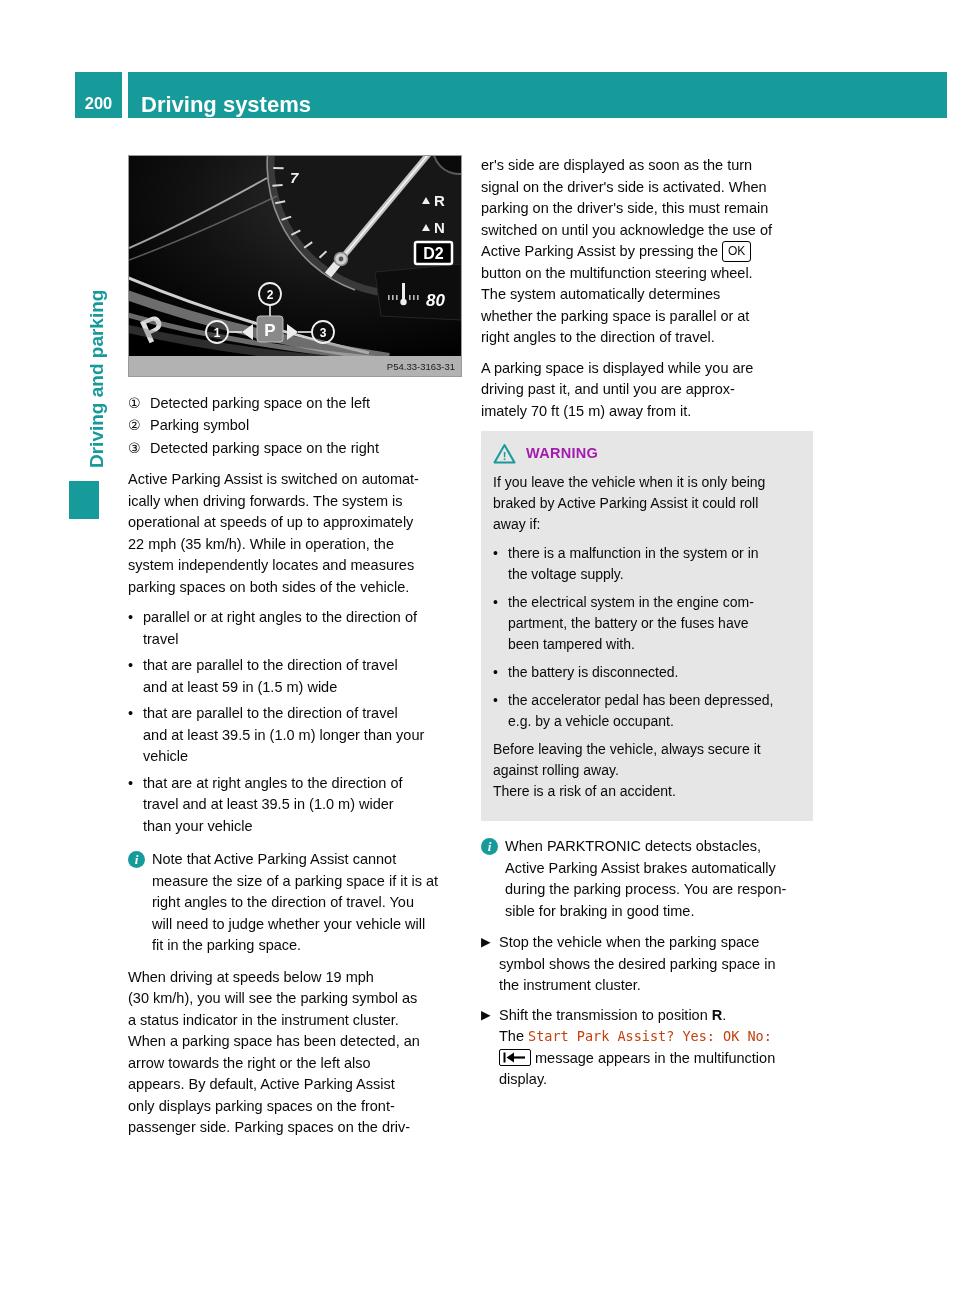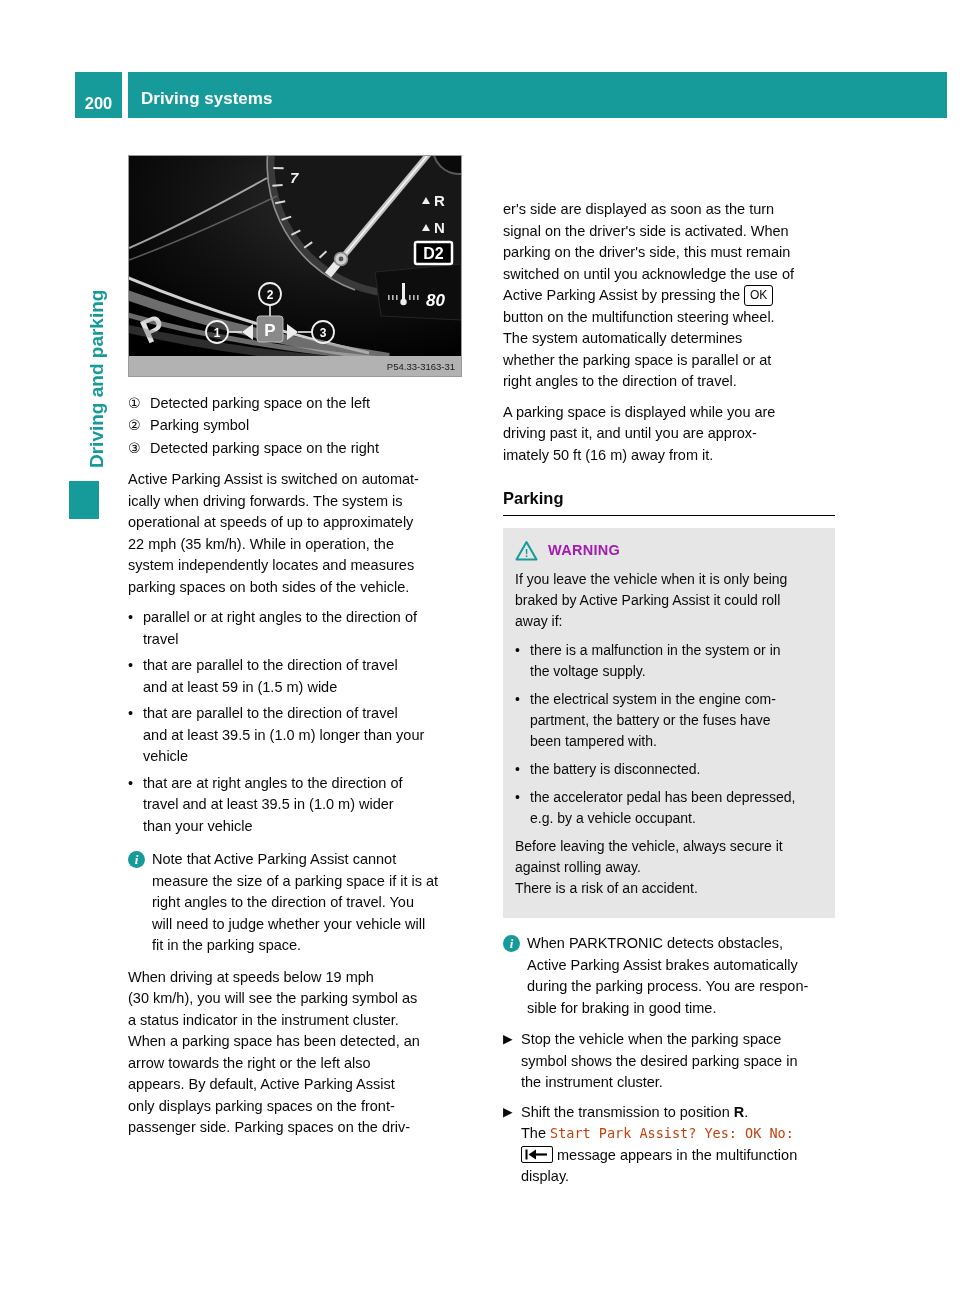--- a/index.html
+++ b/index.html
@@ -10,32 +10,32 @@
   
   .pagenum-box{
     position:absolute;left:75px;top:72px;width:47px;height:46px;background:#179a9a;
     display:flex;align-items:flex-end;justify-content:center;
   }
   .pagenum-box span{color:#fff;font-weight:bold;font-size:16.5px;padding-bottom:5px;}
   .chapter-bar{
     position:absolute;left:128px;top:72px;width:819px;height:46px;background:#179a9a;
     display:flex;align-items:flex-end;
   }
-  .chapter-bar span{color:#fff;font-weight:bold;font-size:17px;padding:0 0 9px 13px;}
+  .chapter-bar span{color:#fff;font-weight:bold;font-size:22px;padding:0 0 0 13px;}
   
   .side-label{
     position:absolute;left:86px;top:238px;width:230px;height:26px;
     transform:rotate(-90deg) translateX(-100%);transform-origin:0 0;
     color:#179a9a;font-weight:bold;font-size:19px;white-space:nowrap;
   }
   .side-tab{position:absolute;left:69px;top:481px;width:30px;height:38px;background:#179a9a;}
   
   .col{position:absolute;top:155px;width:332px;font-size:14.5px;line-height:21.5px;}
   .col-left{left:128px;}
-  .col-right{left:503px;margin-top:44px;}
+  .col-right{left:481px;}
   .pl{white-space:pre-line;}
   p.body{margin:0 0 9px 0;}
   
   .figure{width:332px;height:220px;margin:0 0 9px 0;border:1px solid #9a9a9a;box-sizing:content-box;}
   
   .legend{margin:0 0 10px 0;}
   .legend-row{display:flex;margin-bottom:1px;}
   .legend-marker{width:22px;flex:none;font-size:14px;}
   
   .bullet-row{display:flex;margin-bottom:5px;}
@@ -282,23 +282,22 @@
 parking on the driver's side, this must remain
 switched on until you acknowledge the use of
 Active Parking Assist by pressing the </span><span class="okbox">OK</span><span class="pl">
 button on the multifunction steering wheel.
 The system automatically determines
 whether the parking space is parallel or at
 right angles to the direction of travel.</span></p>
 
     <p class="body pl">A parking space is displayed while you are
 driving past it, and until you are approx-
-imately 50 ft (16 m) away from it.</p>
-
-    <h3 class="section">Parking</h3>
+imately 70 ft (15 m) away from it.</p>
+
 
     <div class="warnbox">
       <div class="warn-head">
         <svg width="23" height="21" viewBox="0 0 23 21">
           <path d="M11.5 2 L21.5 19.5 H1.5 Z" fill="none" stroke="#179a9a" stroke-width="2" stroke-linejoin="round"></path>
           <text x="11.5" y="17" font-size="11" font-weight="bold" fill="#179a9a" text-anchor="middle">!</text>
         </svg>
         <span class="warn-title">WARNING</span>
       </div>
       <p class="pl">If you leave the vehicle when it is only being

